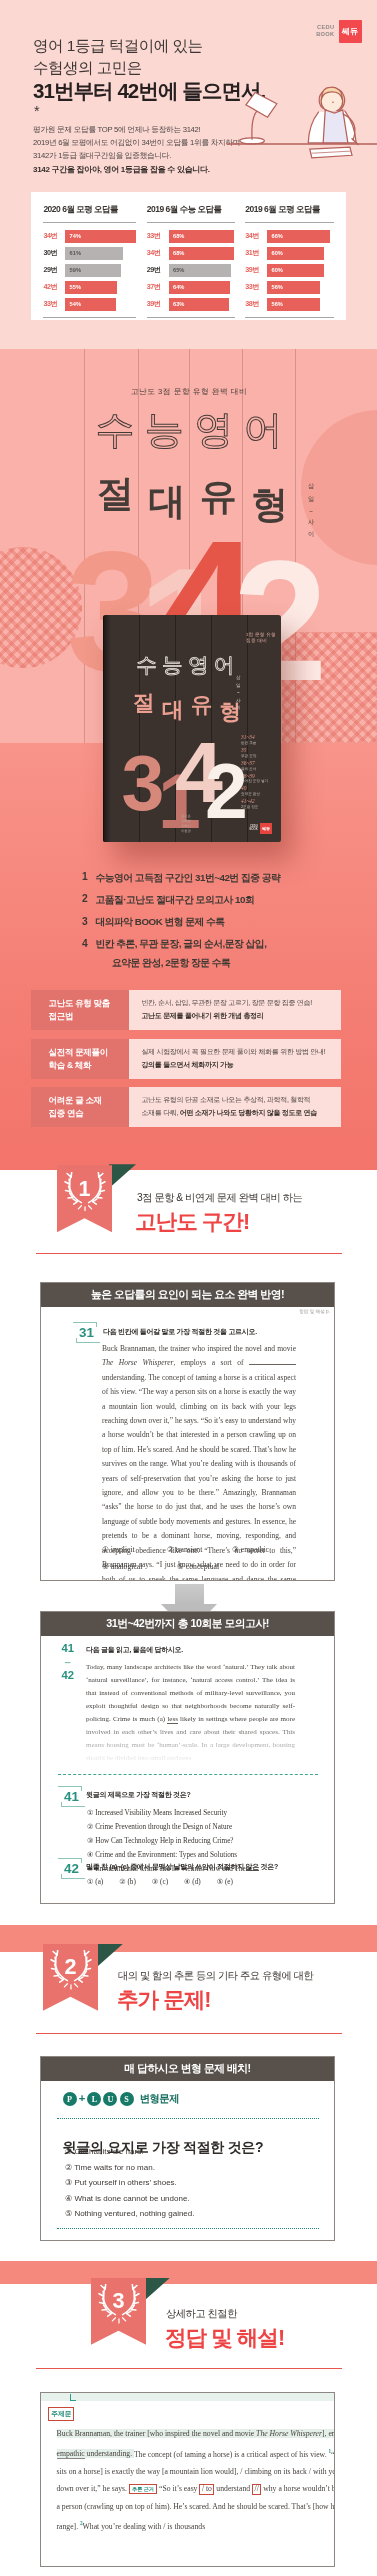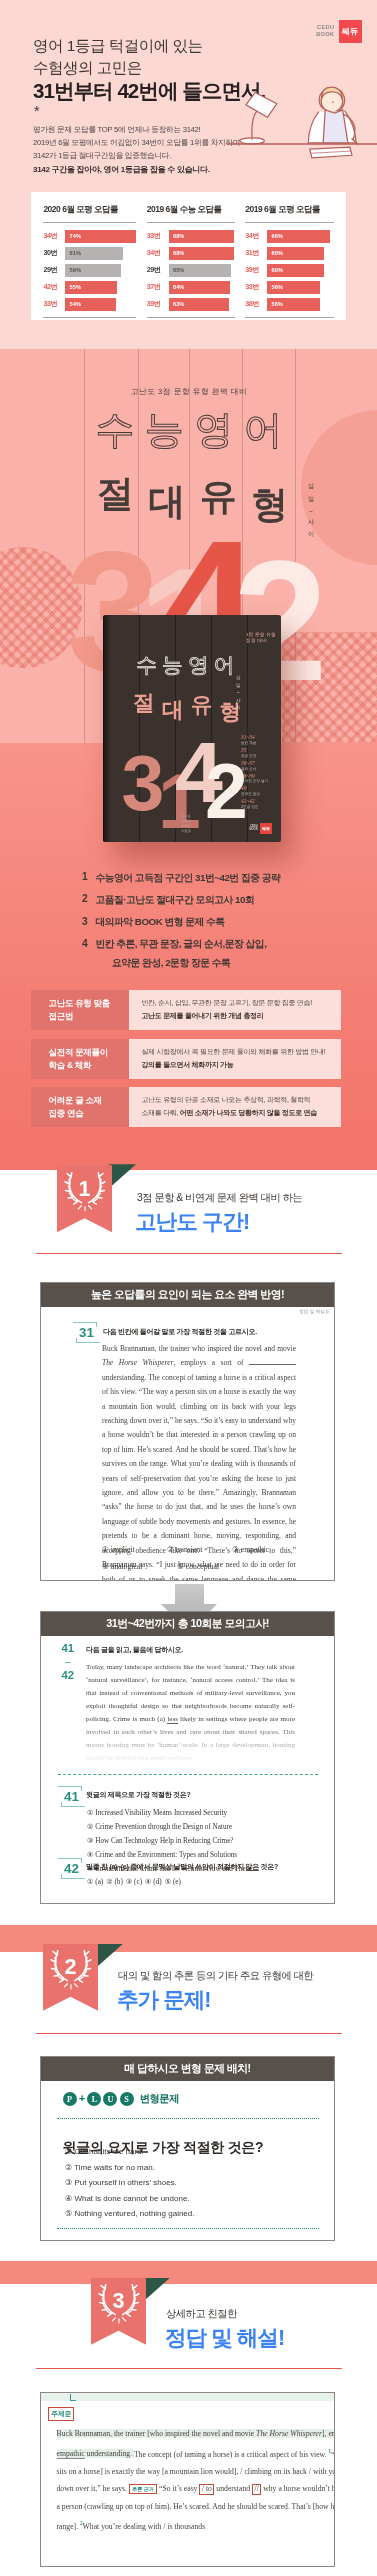--- a/index.html
+++ b/index.html
@@ -127,21 +127,21 @@
   .ribbon{position:absolute;width:55px;height:67px;background:#e9736c;z-index:3;
           clip-path:polygon(0 0,100% 0,100% 100%,50% 79%,0 100%);
           display:flex;align-items:flex-start;justify-content:center}
   .fold{position:absolute;width:27px;height:24px;background:#2c5646;z-index:2;
         clip-path:polygon(0 0,100% 0,0 100%)}
   .laurel{position:relative;margin-top:6.2px;width:44px;height:40px}
   .laurel svg{position:absolute;inset:0}
   .rib-num{position:absolute;top:4.1px;left:0;right:0;text-align:center;color:#fff;
            font-size:21.6px;font-weight:800}
   .sec-title{position:absolute;font-size:10.3px;color:#3b3530;letter-spacing:-0.5px}
-  .sec-big{position:absolute;font-size:21.6px;font-weight:800;color:#3b82f6;letter-spacing:-1px}
+  .sec-big{position:absolute;font-size:21.6px;font-weight:800;color:#ef4444;letter-spacing:-1px}
   .sdiv{position:absolute;left:36px;right:36px;border-top:1px solid #e8554c}
 
   
   .scan{position:absolute;left:40px;width:295px;background:#fff;border:0.5px solid #8d8783;
         box-sizing:border-box;overflow:hidden}
   .scan-head{height:24px;background:#57504b;color:#fff;display:flex;align-items:center;justify-content:center;
              font-size:10.8px;font-weight:700;letter-spacing:-0.5px}
   .pageref{position:absolute;right:4.1px;top:26px;font-size:4.6px;color:#9a948f}
   .qtag{position:absolute;width:23px;text-align:center;color:#2a9181;font-weight:700;font-size:13.4px;
         padding:3.6px 0;line-height:1}
@@ -508,21 +508,21 @@
         <div>② Crime Prevention through the Design of Nature</div>
         <div>③ How Can Technology Help in Reducing Crime?</div>
         <div>④ Crime and the Environment: Types and Solutions</div>
         <div>⑤ Environmental Crime and Its Victims: Now and Then</div>
       </div>
 
       <div class="qtag" style="left:19px;top:246px">42</div>
       <div class="qprompt" style="left:45px;top:250px">
         <span>밑줄 친 (a)~(e) 중에서 문맥상 낱말의 쓰임이 적절하지 </span><span class="u">않은</span><span> 것은?</span>
       </div>
-      <div class="choices-row" style="left:46px;top:265px;gap:3px;font-size:7.2px">
+      <div class="choices-row" style="left:46px;top:265px;gap:16px;font-size:7.2px">
         <span>① (a)</span>
           <span>② (b)</span>
           <span>③ (c)</span>
           <span>④ (d)</span>
           <span>⑤ (e)</span>
       </div>
     </div>
   </div>
 
   <div class="band band2"></div>

